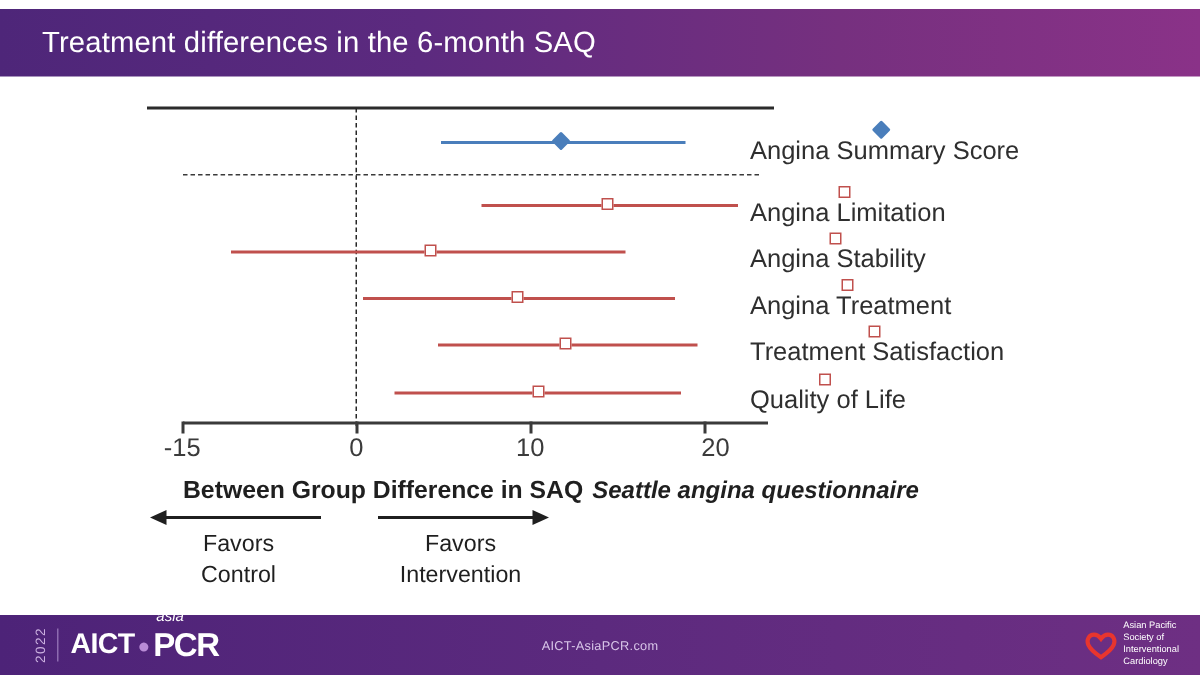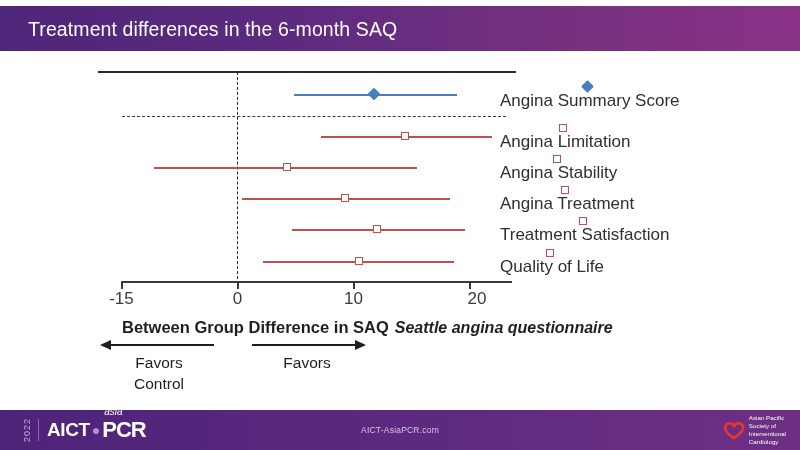--- a/index.html
+++ b/index.html
@@ -360,20 +360,21 @@
   <div class="arrow-text">Favors</div>
   <div class="arrow-text">Control</div>
 </div>
 
 <div class="arrow-group" style="left:248px; top:338px; width:118px;">
   <svg class="arrow-svg" width="118" height="14" viewBox="0 0 118 14">
     <line x1="4" y1="7" x2="112" y2="7" stroke="#1f1f1f" stroke-width="2"></line>
     <polygon points="118,7 107,2 107,12" fill="#1f1f1f"></polygon>
   </svg>
   <div class="arrow-text">Favors</div>
+  <div class="arrow-text">Intervention</div>
 </div>
 
 <div id="footer">
 
   <div id="footer-left">
     <span class="year-vert">2022</span>
     <span class="vrule"></span>
     <span class="logo-aict">AICT</span>
     <span class="logo-dot">●</span>
     <span class="logo-pcr-wrap">

